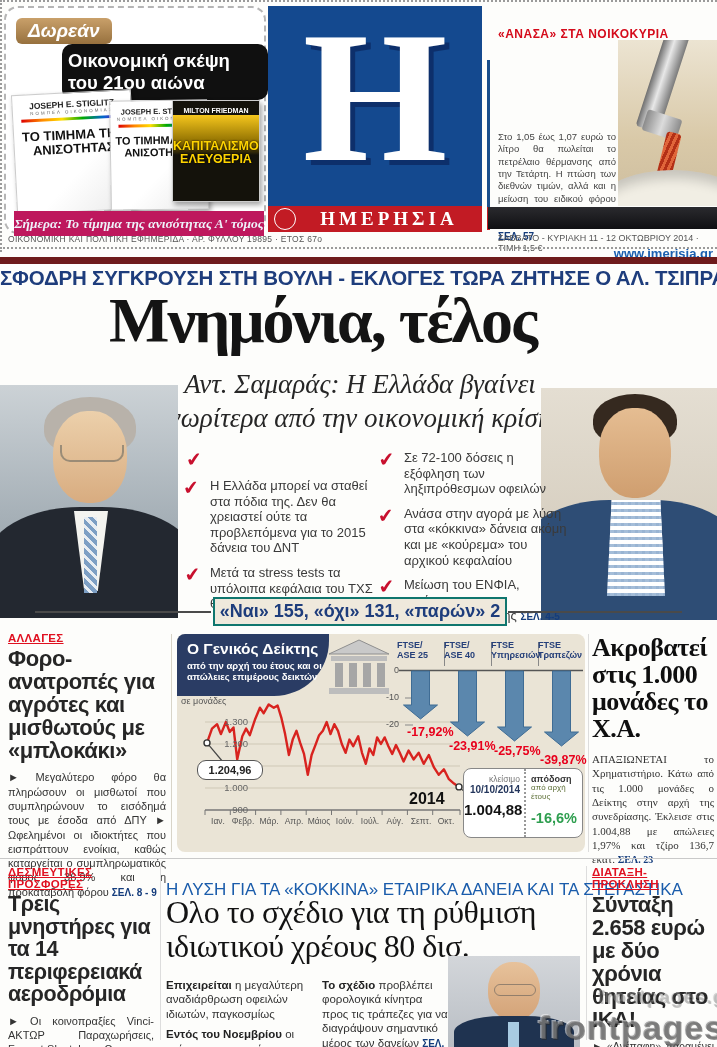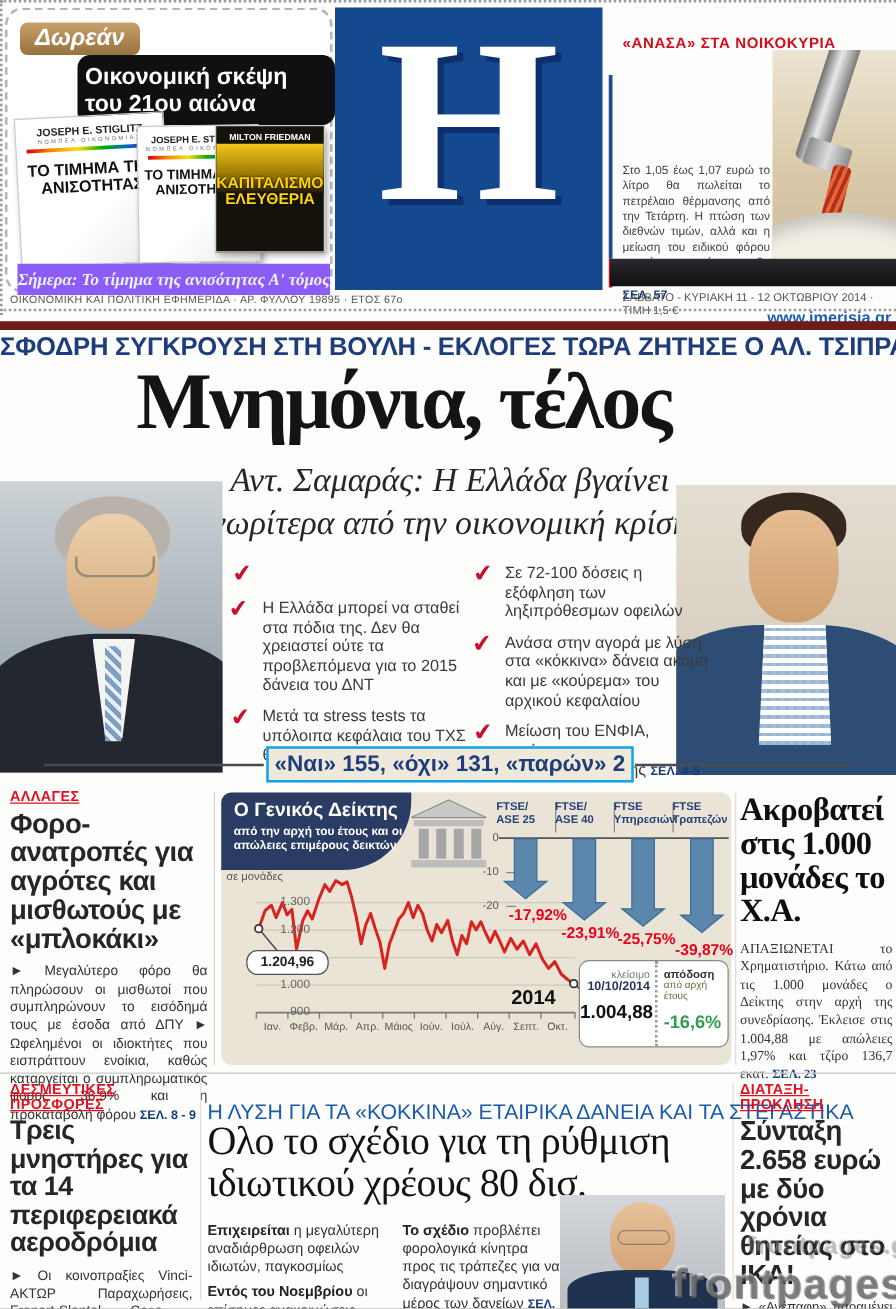--- a/index.html
+++ b/index.html
@@ -22,21 +22,21 @@
   #book2{left:104px;top:92px;width:96px;height:108px;transform:rotate(-1deg);}
   #book3{left:166px;top:92px;width:86px;height:100px;background:#14120b;}
   .bk-author{font-weight:bold;font-size:8.5px;text-align:center;margin-top:6px;color:#222;}
   .bk-tag{font-size:4.5px;text-align:center;letter-spacing:2px;color:#666;}
   .rainbow{height:3px;margin:3px 8px;background:linear-gradient(90deg,#d00,#f80,#fd0,#0a0,#06c,#90c);}
   .bk-title{font-weight:bold;font-size:13px;line-height:1.05;text-align:center;margin-top:8px;color:#111;}
   #book3 .bk-author{color:#fff;font-size:7px;}
   #book3 .bk-title{color:#ffd400;font-size:12.5px;margin-top:26px;text-shadow:0 0 2px #000;}
   #book3-sky{position:absolute;left:0;top:14px;width:100%;height:40px;
       background:linear-gradient(#f5c61d,#8c6d00 70%,#14120b);}
-  #promo-footer{left:8px;top:203px;width:250px;height:25px;background:#8b5cf6;color:#eef2fa;
+  #promo-footer{left:8px;top:203px;width:250px;height:25px;background:#be185d;color:#eef2fa;
       font-family:"Liberation Serif","DejaVu Serif",serif;font-style:italic;font-weight:bold;
       font-size:13.5px;display:flex;align-items:center;justify-content:center;}
   
   #masthead{left:268px;top:6px;width:214px;height:226px;background:#14498f;}
   #masthead-H{left:0;top:-14px;width:214px;height:200px;color:#fff;font-weight:bold;font-size:186px;
       text-align:center;line-height:210px;text-shadow:5px 5px 0 rgba(0,0,40,.35);}
   #masthead-red{left:0;top:200px;width:214px;height:26px;background:#c21b24;display:flex;align-items:center;}
   #emblem{width:20px;height:20px;border:1.5px solid #fff;border-radius:50%;margin-left:6px;flex:0 0 auto;}
   #masthead-name{flex:1;text-align:center;color:#fff;font-weight:bold;font-size:19px;letter-spacing:4px;
       font-family:"Liberation Serif","DejaVu Serif",serif;}
@@ -90,21 +90,21 @@
       clip-path:polygon(8% 0,92% 0,100% 100%,0 100%);}
   .bullets{width:188px;}
   .bullet{display:flex;margin-bottom:9px;}
   .check{color:#c8102e;font-weight:bold;font-size:19px;line-height:1;margin-right:8px;flex:0 0 auto;transform:rotate(-6deg);}
   .btext{font-size:13px;line-height:1.2;color:#3a3a3a;font-weight:500;}
   .pref{color:#143c7c;font-weight:bold;font-size:10px;}
   #bullets-left{left:186px;top:450px;}
   #bullets-right{left:380px;top:450px;}
   #vote-line-l{left:35px;top:611px;width:176px;height:2px;background:#4a4a4a;}
   #vote-line-r{left:508px;top:611px;width:174px;height:2px;background:#4a4a4a;}
-  #vote-banner{left:213px;top:597px;width:294px;height:29px;background:#efe9dc;border:2px solid #0ea5e9;
+  #vote-banner{left:213px;top:597px;width:294px;height:29px;background:#efe9dc;border:2px solid #0f766e;
       color:#1e3d7c;font-weight:bold;font-size:18px;display:flex;align-items:center;justify-content:center;box-sizing:border-box;}
   
   .red-label{color:#e01020;font-weight:bold;font-size:11.5px;letter-spacing:.3px;text-decoration:underline;}
   .col-headline{font-weight:bold;color:#262626;letter-spacing:-.4px;}
   .col-body{font-size:11px;line-height:1.3;color:#333;text-align:justify;}
   
   #mid-left{left:8px;top:632px;width:158px;}
   #mid-left h2{margin:4px 0 8px;font-size:22px;line-height:1.04;}
   #vrule1{left:171px;top:634px;width:1px;height:218px;background:#d8d4c8;}
   #vrule2{left:588px;top:634px;width:1px;height:218px;background:#ddd;}
@@ -191,20 +191,24 @@
     <div class="abs book" id="book3">
       <div id="book3-sky"></div>
       <div class="bk-author" style="position:relative">MILTON FRIEDMAN</div>
       <div class="bk-title" style="position:relative">ΚΑΠΙΤΑΛΙΣΜΟΣ ΕΛΕΥΘΕΡΙΑ</div>
     </div>
     <div class="abs" id="promo-footer">Σήμερα: Το τίμημα της ανισότητας Α' τόμος</div>
   </div>
 
   <div class="abs" id="masthead">
     <div class="abs serif" id="masthead-H">Η</div>
+    <div class="abs" id="masthead-red">
+      <div id="emblem"></div>
+      <div id="masthead-name">ΗΜΕΡΗΣΙΑ</div>
+    </div>
   </div>
   <div class="abs" id="divider-blue"></div>
   <div class="abs" id="divider-red"></div>
 
   <div class="abs" id="oil-kicker">«ΑΝΑΣΑ» ΣΤΑ ΝΟΙΚΟΚΥΡΙΑ</div>
   <div class="abs" id="oil-body">
     <span>Στο 1,05 έως 1,07 ευρώ το λίτρο θα πωλείται το πετρέλαιο θέρμανσης από την Τετάρτη. Η πτώση των διεθνών τιμών, αλλά και η μείωση του ειδικού φόρου εκτιμάται ότι θα «αναθερμάνουν» την αγορά</span>
     <b>ΣΕΛ. 57</b>
   </div>
   <div class="abs photo" id="oil-photo">

